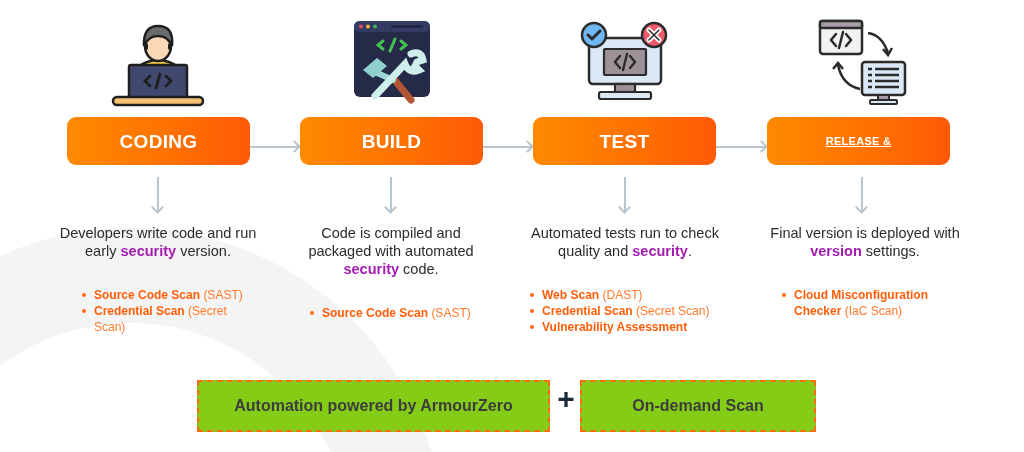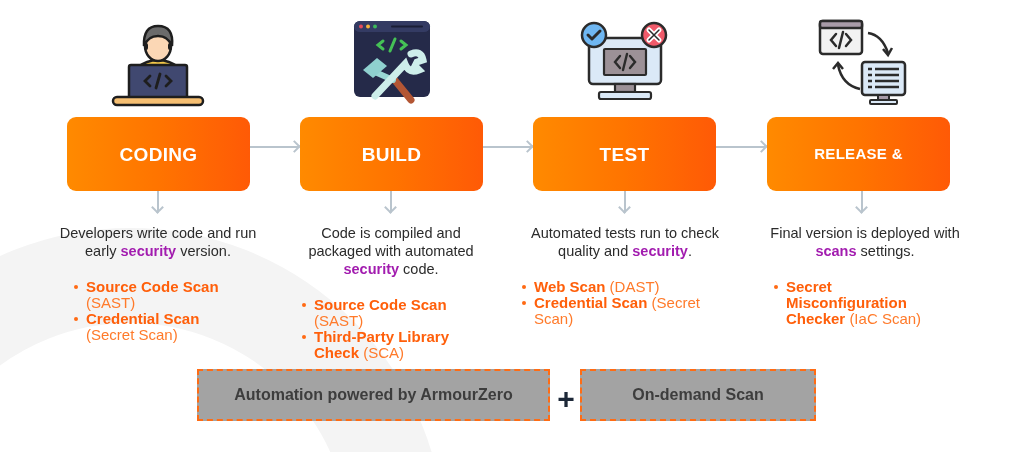--- a/index.html
+++ b/index.html
@@ -9,59 +9,59 @@
     font-family: "Liberation Sans", "DejaVu Sans", sans-serif;
   }
   .bg-ring {
     position: absolute; left: -185px; top: 228px;
     width: 440px; height: 440px; border-radius: 50%;
     border: 95px solid #f4f4f4; box-sizing: content-box;
     z-index: 0;
   }
   .stage-icon { position: absolute; z-index: 1; }
   .stage-box {
-    position: absolute; top: 117px; width: 183px; height: 74px;
+    position: absolute; top: 117px; width: 183px; height: 48px;
     border-radius: 9px;
     background: linear-gradient(90deg, #ff8a00 0%, #ff7400 50%, #ff5a06 100%);
     color: #ffffff; font-weight: bold; font-size: 19px; letter-spacing: 0.3px;
     display: flex; align-items: center; justify-content: center; text-align: center;
     line-height: 19px; z-index: 2;
   }
-  .stage-box.two-line { font-size: 15px; line-height: 18px; }
+  .stage-box.two-line { font-size: 11px; line-height: 18px; text-decoration: underline; }
   .h-arrow { position: absolute; top: 146px; height: 2px; background: #b9c4cd; z-index: 1; }
   .h-arrow::after {
     content: ""; position: absolute; right: -1px; top: -4px;
     width: 7px; height: 7px; border-right: 2px solid #b9c4cd; border-top: 2px solid #b9c4cd;
     transform: rotate(45deg); transform-origin: center;
   }
   .v-arrow { position: absolute; top: 177px; width: 2px; height: 35px; background: #b9c4cd; z-index: 1; }
   .v-arrow::after {
     content: ""; position: absolute; left: -4px; bottom: 0px;
     width: 7px; height: 7px; border-right: 2px solid #b9c4cd; border-bottom: 2px solid #b9c4cd;
     transform: rotate(45deg);
   }
   .desc {
     position: absolute; top: 224px; width: 230px; text-align: center;
     font-size: 14.5px; line-height: 18px; color: #2b2b2b; z-index: 2;
   }
   .desc b { color: #a21caf; }
   .bullets {
-    position: absolute; margin: 0; padding: 0; list-style: none; z-index: 2;
-    font-size: 15px; line-height: 16px; color: #ff6a13;
+    position: absolute; margin: 8px; padding: 0; list-style: none; z-index: 2;
+    font-size: 12px; line-height: 16px; color: #ff6a13;
   }
   .bullets li { position: relative; padding-left: 14px; }
   .bullets li::before {
     content: ""; position: absolute; left: 2px; top: 6px; width: 4px; height: 4px;
     border-radius: 50%; background: #ff6a13;
   }
   .bullets .strong { font-weight: bold; color: #ff5f0a; }
   .bullets .note { color: #ff7a2a; }
   .bottom-box {
-    position: absolute; top: 369px; height: 52px; box-sizing: border-box;
-    background: #a3a3a3; border: 2px dashed #ff6c14;
+    position: absolute; top: 380px; height: 52px; box-sizing: border-box;
+    background: #84cc16; border: 2px dashed #ff6c14;
     display: flex; align-items: center; justify-content: center;
     font-weight: bold; font-size: 16px; color: #3d3d3d; z-index: 2;
   }
   .plus {
     position: absolute; left: 555px; top: 381px; width: 22px; height: 36px;
     font-size: 30px; font-weight: bold; color: #1d2838; line-height: 36px; text-align: center; z-index: 2;
   }
 </style>
 </head>
 <body>
@@ -145,37 +145,37 @@
 <div class="desc" style="left:43px;width:230px">
   <span>Developers write code and run early </span><b>security</b><span> version.</span>
 </div>
 <div class="desc" style="left:292px;width:198px">
   <span>Code is compiled and packaged with automated </span><b>security</b><span> code.</span>
 </div>
 <div class="desc" style="left:515px;width:220px">
   <span>Automated tests run to check quality and </span><b>security</b><span>.</span>
 </div>
 <div class="desc" style="left:770px;width:190px">
-  <span>Final version is deployed with </span><b>scans</b><span> settings.</span>
+  <span>Final version is deployed with </span><b>version</b><span> settings.</span>
 </div>
 
 <ul class="bullets" style="left:72px;top:279px;width:178px">
   <li><span class="strong">Source Code Scan</span> <span class="note">(SAST)</span></li>
   <li><span class="strong">Credential Scan</span> <span class="note">(Secret Scan)</span></li>
 </ul>
 <ul class="bullets" style="left:300px;top:297px;width:190px">
   <li><span class="strong">Source Code Scan</span> <span class="note">(SAST)</span></li>
-  <li><span class="strong">Third-Party Library Check</span> <span class="note">(SCA)</span></li>
 </ul>
 <ul class="bullets" style="left:520px;top:279px;width:210px">
   <li><span class="strong">Web Scan</span> <span class="note">(DAST)</span></li>
   <li><span class="strong">Credential Scan</span> <span class="note">(Secret Scan)</span></li>
+  <li><span class="strong">Vulnerability Assessment</span> <span class="note"></span></li>
 </ul>
 <ul class="bullets" style="left:772px;top:279px;width:172px">
-  <li><span class="strong">Secret Misconfiguration Checker</span> <span class="note">(IaC Scan)</span></li>
+  <li><span class="strong">Cloud Misconfiguration Checker</span> <span class="note">(IaC Scan)</span></li>
 </ul>
 
 <div class="bottom-box" style="left:197px;width:353px">
   <span>Automation powered by ArmourZero</span>
 </div>
 <div class="plus">+</div>
 <div class="bottom-box" style="left:580px;width:236px">
   <span>On-demand Scan</span>
 </div>
 

